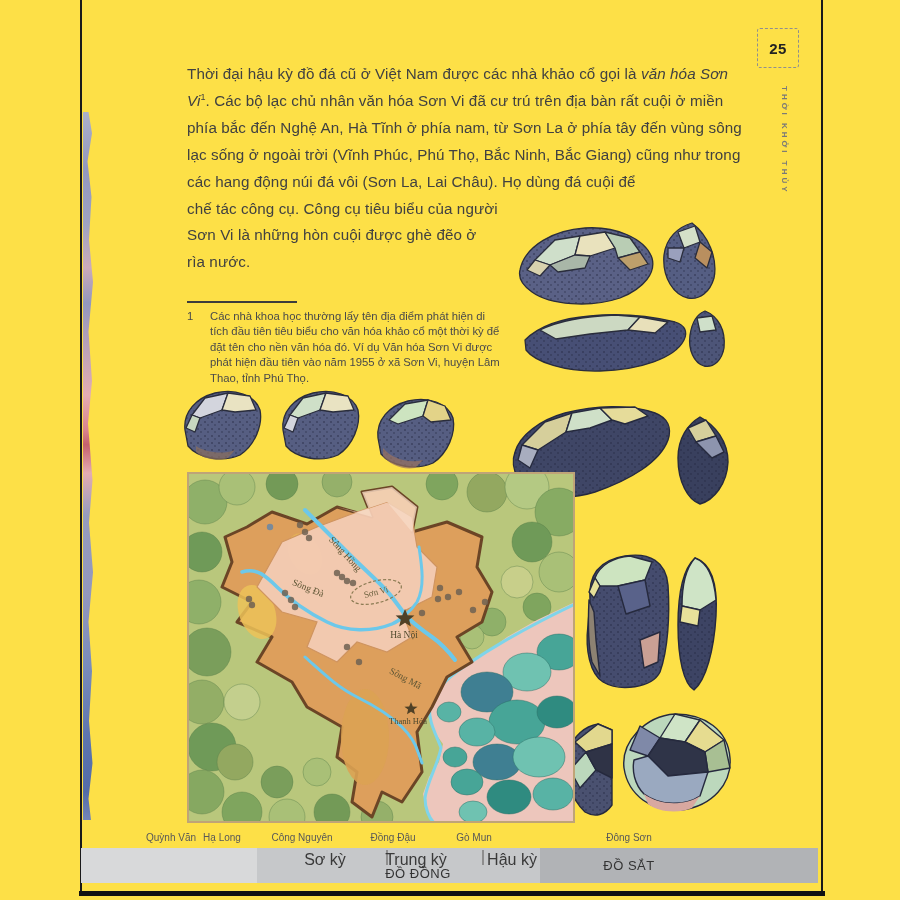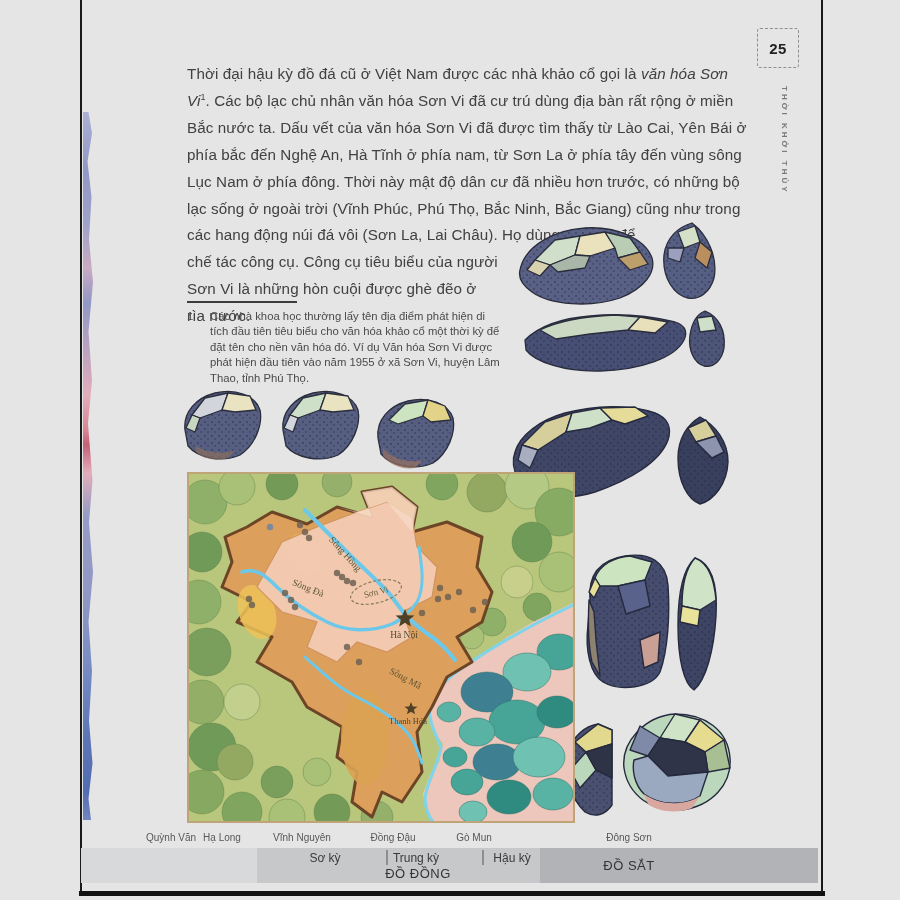--- a/index.html
+++ b/index.html
@@ -1,16 +1,16 @@
 <!DOCTYPE html>
 <html><head>
 <meta charset="utf-8">
 <style>
   html,body{margin:0;padding:0;background:#ffffff;}
-  #page{position:relative;width:900px;height:900px;background:#e5e5e5;overflow:hidden;
+  #page{position:relative;width:900px;height:900px;background:#fde047;overflow:hidden;
         font-family:"Liberation Sans",sans-serif;}
   .abs{position:absolute;}
 
   
   #border-left{left:80px;top:0;width:2px;height:893px;background:#1a1a1a;}
   #border-right{left:821px;top:0;width:2px;height:893px;background:#1a1a1a;}
   #border-bottom{left:79px;top:891px;width:746px;height:5px;background:#111;}
 
   
   #edge-strip{left:83px;top:112px;width:10px;height:708px;
@@ -44,21 +44,21 @@
   #footnote{left:187px;top:309px;width:318px;display:grid;grid-template-columns:23px 293px;
     font-size:11.3px;line-height:15.4px;color:#4a4a4a;}
 
   
   .culture-label{position:absolute;top:832px;transform:translateX(-50%);font-size:10px;
     color:#585858;white-space:nowrap;text-align:right;}
   .band{position:absolute;top:848px;height:35px;}
   #band-1{left:81px;width:176px;background:#d8d9da;}
   #band-2{left:257px;width:283px;background:#c6c8ca;}
   #band-3{left:540px;width:278px;background:#b1b3b6;}
-  .period-label{position:absolute;top:851px;transform:translateX(-50%);font-size:12px;
+  .period-label{position:absolute;top:851px;transform:translateX(-50%);font-size:16px;
     color:#3a3a3a;white-space:nowrap;text-align:right;}
   .period-div{position:absolute;top:850px;width:1.5px;height:15px;background:#8e8e8e;}
   .era-label{position:absolute;transform:translateX(-50%);font-size:13px;color:#333;
     letter-spacing:.5px;white-space:nowrap;}
   #era-bronze{left:418px;top:866px;}
   #era-iron{left:629px;top:858px;}
 
   
   #map-svg{left:187px;top:472px;}
   #tools-svg{left:0;top:0;pointer-events:none;}
@@ -76,24 +76,22 @@
   <div class="abs" id="edge-strip" data-name="watercolor-edge-strip"></div>
 
   <div class="abs" id="page-num-box" data-name="page-number-stamp">
     <span data-name="page-number">25</span>
   </div>
 
   <div class="abs" id="side-label" data-name="chapter-side-label">THỜI KHỞI THỦY</div>
 
   <div class="abs" id="body-text" data-name="body-text">
     <div class="bl" data-name="body-line"><span>Thời đại hậu kỳ đồ đá cũ ở Việt Nam được các nhà khảo cổ gọi là </span><i>văn hóa Sơn</i></div>
-    <div class="bl" data-name="body-line"><i>Vi</i><sup>1</sup><span>. Các bộ lạc chủ nhân văn hóa Sơn Vi đã cư trú dùng địa bàn rất rộng ở miền</span></div>
-    <div class="bl" data-name="body-line">Bắc nước ta. Dấu vết của văn hóa Sơn Vi đã được tìm thấy từ Lào Cai, Yên Bái ở</div>
+    <div class="bl" data-name="body-line"><i>Vi</i><sup>1</sup><span>. Các bộ lạc chủ nhân văn hóa Sơn Vi đã cư trú trên địa bàn rất cuội ở miền</span></div>
     <div class="bl" data-name="body-line">phía bắc đến Nghệ An, Hà Tĩnh ở phía nam, từ Sơn La ở phía tây đến vùng sông</div>
-    <div class="bl" data-name="body-line">Lục Nam ở phía đông. Thời này mật độ dân cư đã nhiều hơn trước, có những bộ</div>
     <div class="bl" data-name="body-line">lạc sống ở ngoài trời (Vĩnh Phúc, Phú Thọ, Bắc Ninh, Bắc Giang) cũng như trong</div>
     <div class="bl" data-name="body-line">các hang động núi đá vôi (Sơn La, Lai Châu). Họ dùng đá cuội để</div>
     <div class="bl" data-name="body-line">chế tác công cụ. Công cụ tiêu biểu của người</div>
     <div class="bl" data-name="body-line">Sơn Vi là những hòn cuội được ghè đẽo ở</div>
     <div class="bl" data-name="body-line">rìa nước.</div>
   </div>
 
   <div class="abs" id="footnote-rule" data-name="footnote-rule"></div>
   <div class="abs" id="footnote" data-name="footnote">
     <span data-name="footnote-number">1</span>
@@ -323,21 +321,21 @@
       <path d="M218,137 L220.6,143.2 L227.4,143.6 L222.2,147.8 L223.8,154.4 L218,150.8 L212.2,154.4 L213.8,147.8 L208.6,143.6 L215.4,143.2 Z" fill="#4f4026" data-name="hanoi-star-icon"></path>
       <text font-size="9.5" text-anchor="middle" fill="#514a2e" x="217" y="166" data-name="map-label-ha-noi">Hà Nội</text>
       <path d="M224,230 L225.8,234.4 L230.6,234.7 L226.9,237.6 L228,242.2 L224,239.7 L220,242.2 L221.1,237.6 L217.4,234.7 L222.2,234.4 Z" fill="#4f4026" data-name="thanh-hoa-star-icon"></path>
       <text font-size="8.5" text-anchor="middle" fill="#514a2e" x="221" y="252" data-name="map-label-thanh-hoa">Thanh Hóa</text>
     </g>
     <rect x="1" y="1" width="386" height="349" fill="none" stroke="#bfa477" stroke-width="2" data-name="map-frame"></rect>
   </svg>
 
   <span class="culture-label" style="left:171px" data-name="timeline-culture-quynh-van">Quỳnh Văn</span>
   <span class="culture-label" style="left:222px" data-name="timeline-culture-ha-long">Hạ Long</span>
-  <span class="culture-label" style="left:302px" data-name="timeline-culture-phung-nguyen">Vĩnh Nguyên</span>
+  <span class="culture-label" style="left:302px" data-name="timeline-culture-phung-nguyen">Công Nguyên</span>
   <span class="culture-label" style="left:393px" data-name="timeline-culture-dong-dau">Đồng Đậu</span>
   <span class="culture-label" style="left:474px" data-name="timeline-culture-go-mun">Gò Mun</span>
   <span class="culture-label" style="left:629px" data-name="timeline-culture-dong-son">Đông Sơn</span>
 
   <div class="band" id="band-1" data-name="timeline-band-early"></div>
   <div class="band" id="band-2" data-name="timeline-band-bronze"></div>
   <div class="band" id="band-3" data-name="timeline-band-iron"></div>
 
   <span class="period-label" style="left:325px" data-name="timeline-period-so-ky">Sơ kỳ</span>
   <div class="period-div" style="left:386px" data-name="timeline-period-divider"></div>

